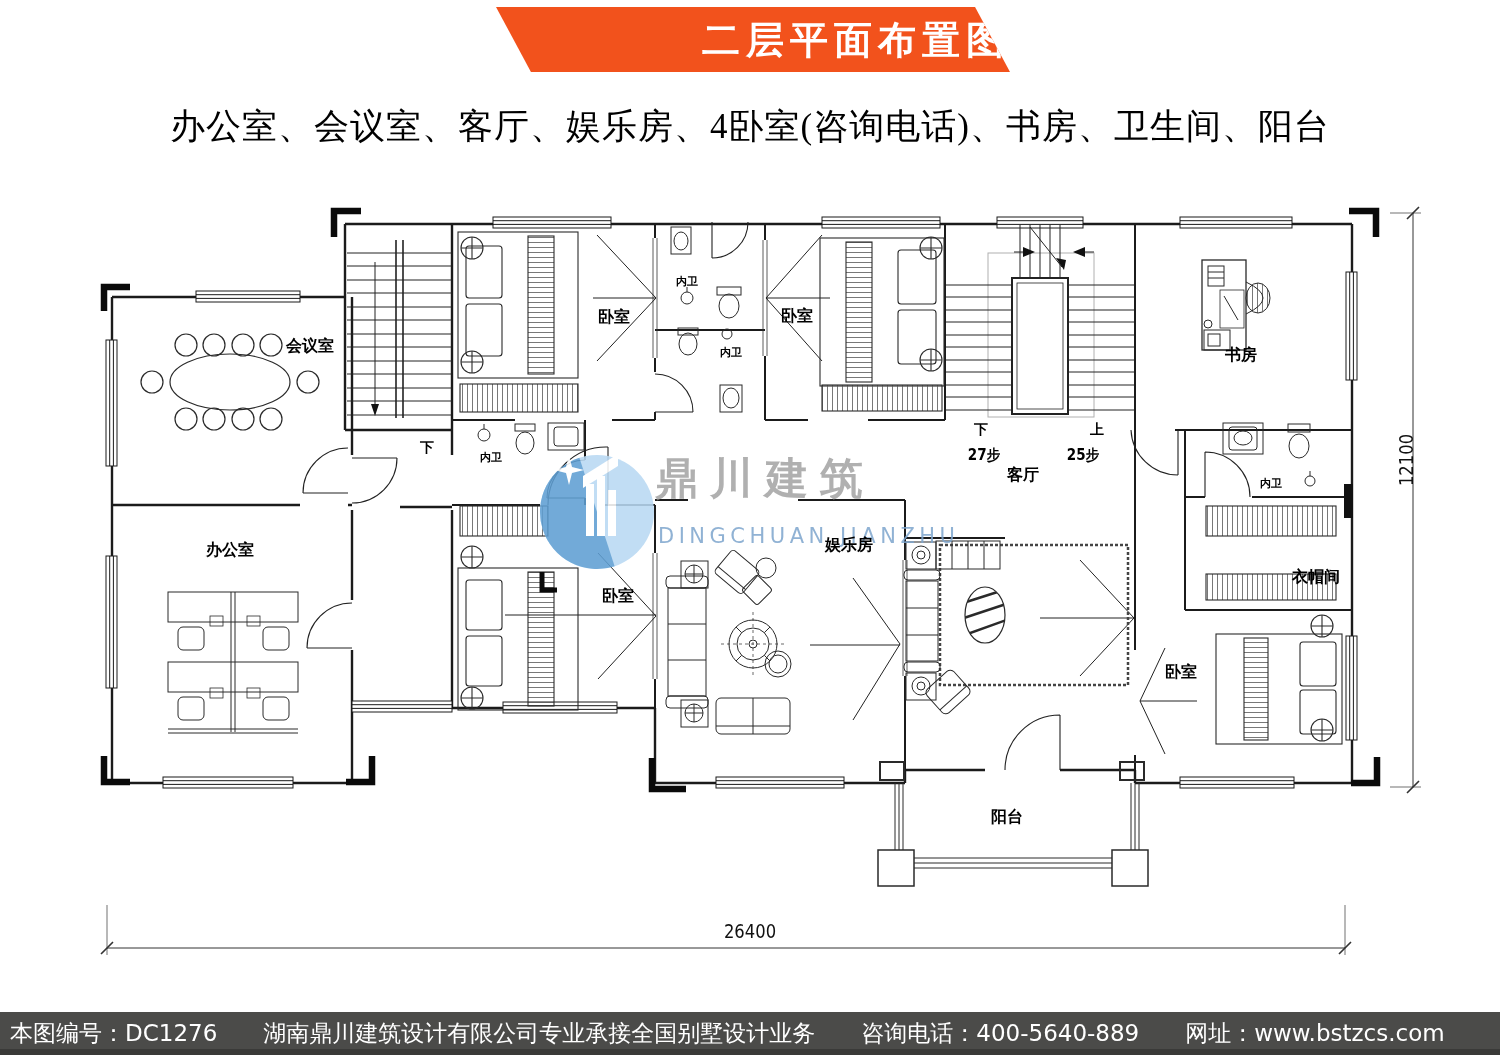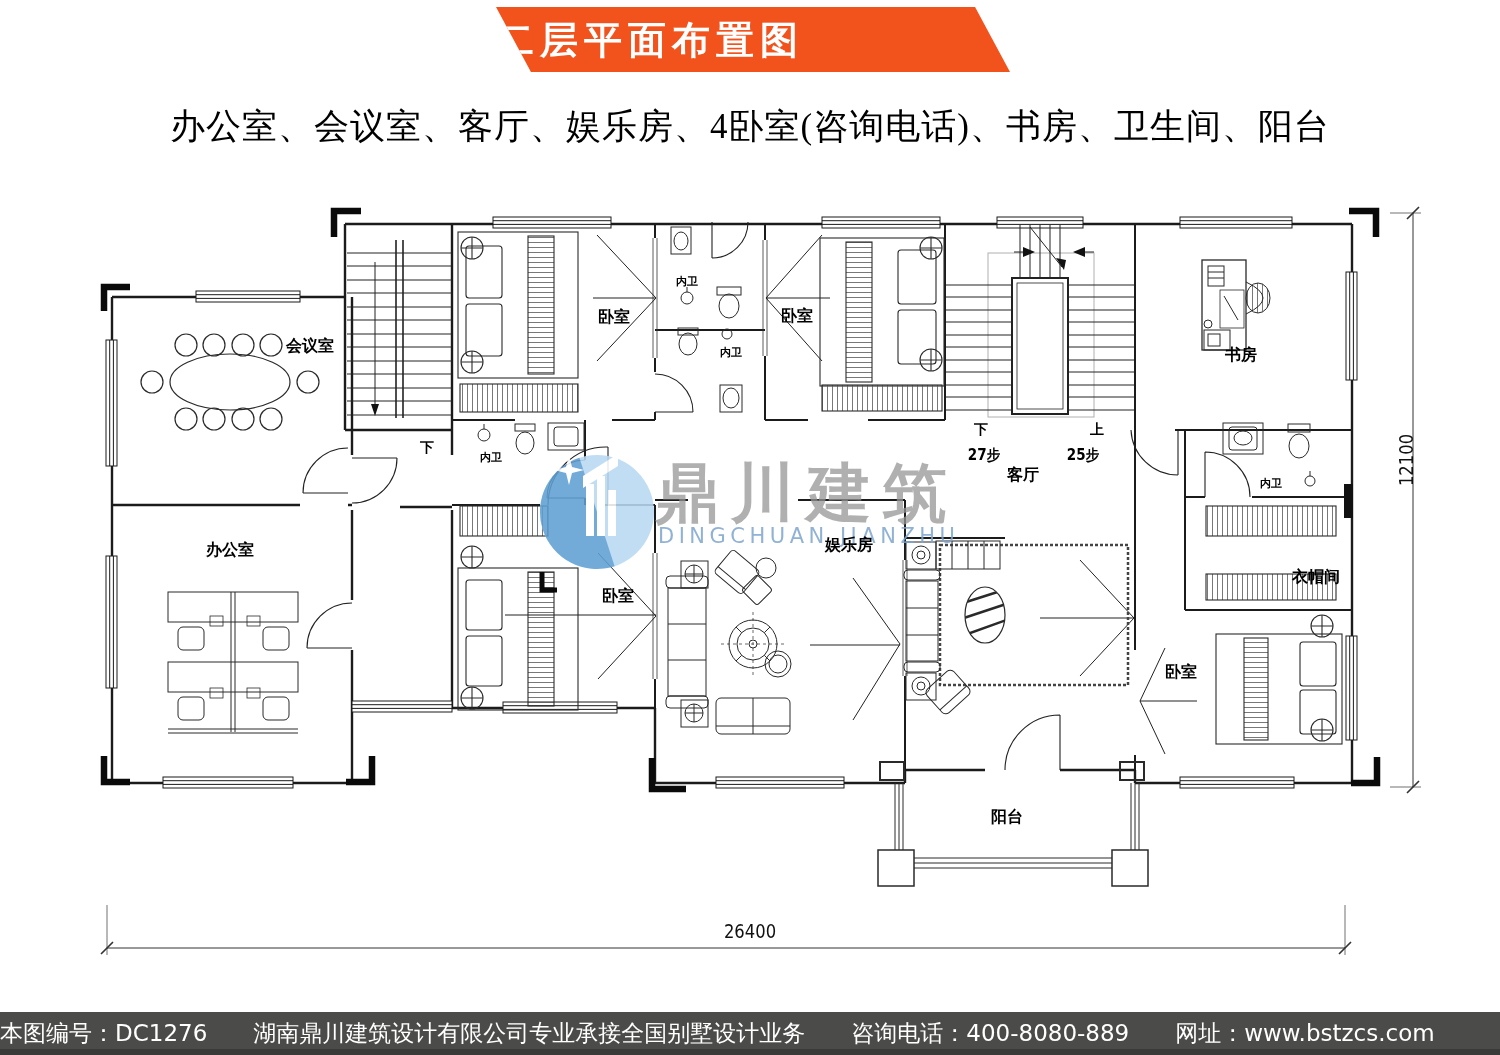--- a/index.html
+++ b/index.html
@@ -1,40 +1,40 @@
 <!DOCTYPE html>
 <html><head>
 <meta charset="utf-8">
 <style>
   html,body{margin:0;padding:0;background:#fff;}
   #page{position:relative;width:1500px;height:1055px;background:#fff;overflow:hidden;
         font-family:"DejaVu Sans","Liberation Sans",sans-serif;}
   #banner{position:absolute;left:496px;top:7px;width:514px;height:65px;background:#f2521c;
           clip-path:polygon(0 0,93.2% 0,100% 100%,6.8% 100%);
           color:#fff;font-size:38px;font-weight:bold;letter-spacing:6px;
-          text-align:left;line-height:66px;z-index:3;}
+          text-align:right;line-height:66px;z-index:3;}
   #subtitle{position:absolute;left:0;top:103px;width:1500px;text-align:center;
             font-family:"Liberation Serif","DejaVu Serif",serif;font-size:35px;color:#000;
             letter-spacing:1px;z-index:3;}
   #plan-svg{position:absolute;left:0;top:0;z-index:1;}
   .lbl{position:absolute;transform:translate(-50%,-50%);font-weight:bold;color:#000;
        font-size:16px;white-space:nowrap;z-index:4;line-height:1;}
   .lbl.sm{font-size:11px;}
   .lbl.st{font-size:14px;}
   .lbl.steps{font-size:15px;transform:translate(-50%,-50%) scaleX(0.9);}
   .dim{position:absolute;font-size:20px;color:#111;white-space:nowrap;z-index:4;
        transform:translate(-50%,-50%) scaleX(0.82);}
   .dim.rot{transform:translate(-50%,-50%) rotate(-90deg) scaleX(0.82);}
-  #wm-brand{position:absolute;left:655px;top:450px;font-size:64px;font-weight:bold;
+  #wm-brand{position:absolute;left:655px;top:450px;font-size:43px;font-weight:bold;
             letter-spacing:12px;color:rgba(150,150,150,0.75);z-index:2;white-space:nowrap;}
   #wm-en{position:absolute;left:658px;top:524px;font-size:21px;font-weight:normal;
          letter-spacing:4.5px;color:rgba(125,165,205,0.85);z-index:2;white-space:nowrap;}
   #footer{position:absolute;left:0;top:1012px;width:1500px;height:43px;
           background:linear-gradient(#4b4b49 86%,#3a3a38 86%);color:#fff;z-index:5;
-          display:flex;align-items:center;gap:46px;box-sizing:border-box;
+          display:flex;align-items:center;gap:46px;padding-left:10px;box-sizing:border-box;
           font-size:23px;}
   #footer span{white-space:nowrap;}
 </style>
 </head>
 <body>
 
 <div id="page">
 
   <div id="banner">二层平面布置图</div>
 
@@ -416,17 +416,17 @@
   <div class="lbl steps" style="left:984px;top:455px;">27步</div>
   <div class="lbl st" style="left:1097px;top:429px;">上</div>
   <div class="lbl steps" style="left:1083px;top:455px;">25步</div>
 
   <div class="dim" style="left:750px;top:931px;">26400</div>
   <div class="dim rot" style="left:1406px;top:460px;">12100</div>
 
   <div id="footer">
     <span>本图编号：DC1276</span>
     <span>湖南鼎川建筑设计有限公司专业承接全国别墅设计业务</span>
-    <span>咨询电话：400-8080-889</span>
+    <span>咨询电话：400-5640-889</span>
     <span>网址：www.bstzcs.com</span>
   </div>
 
 </div>
 
 </body></html>

